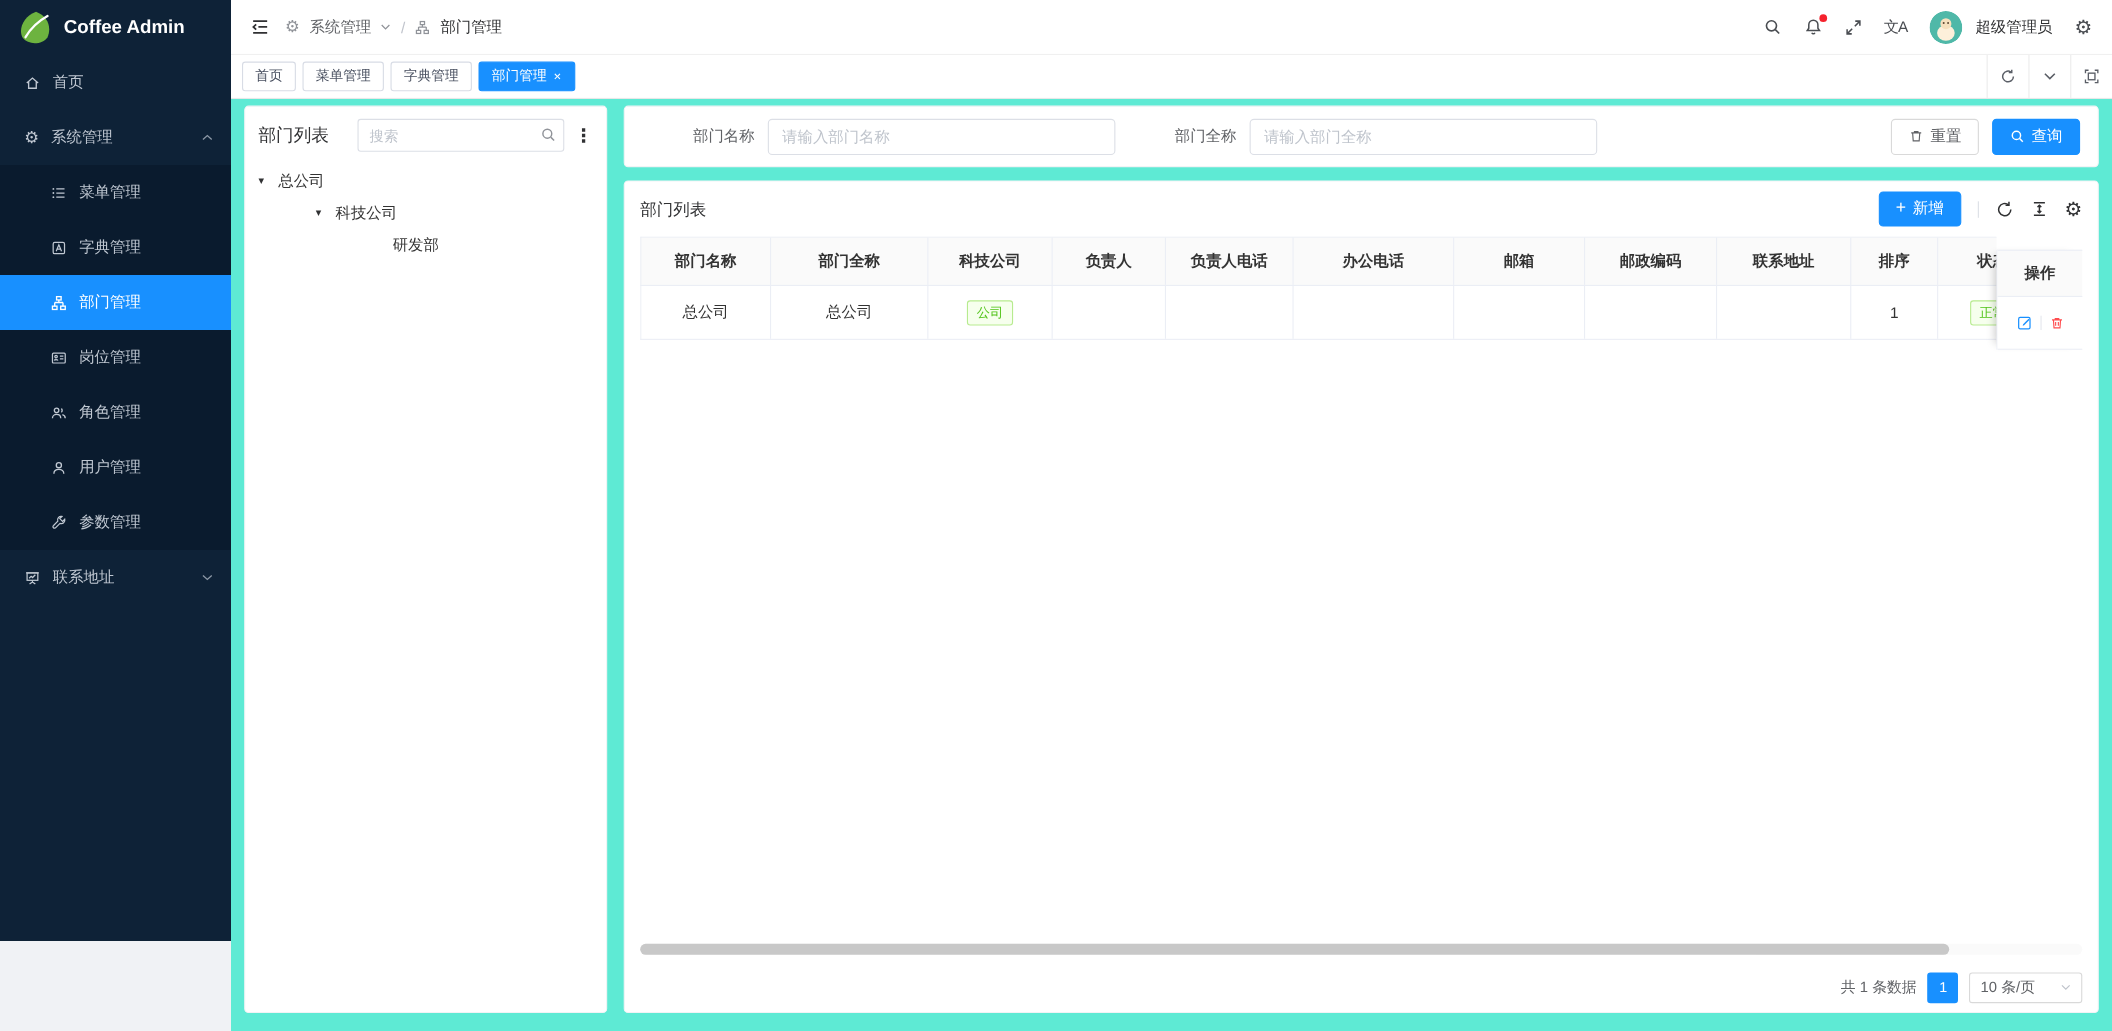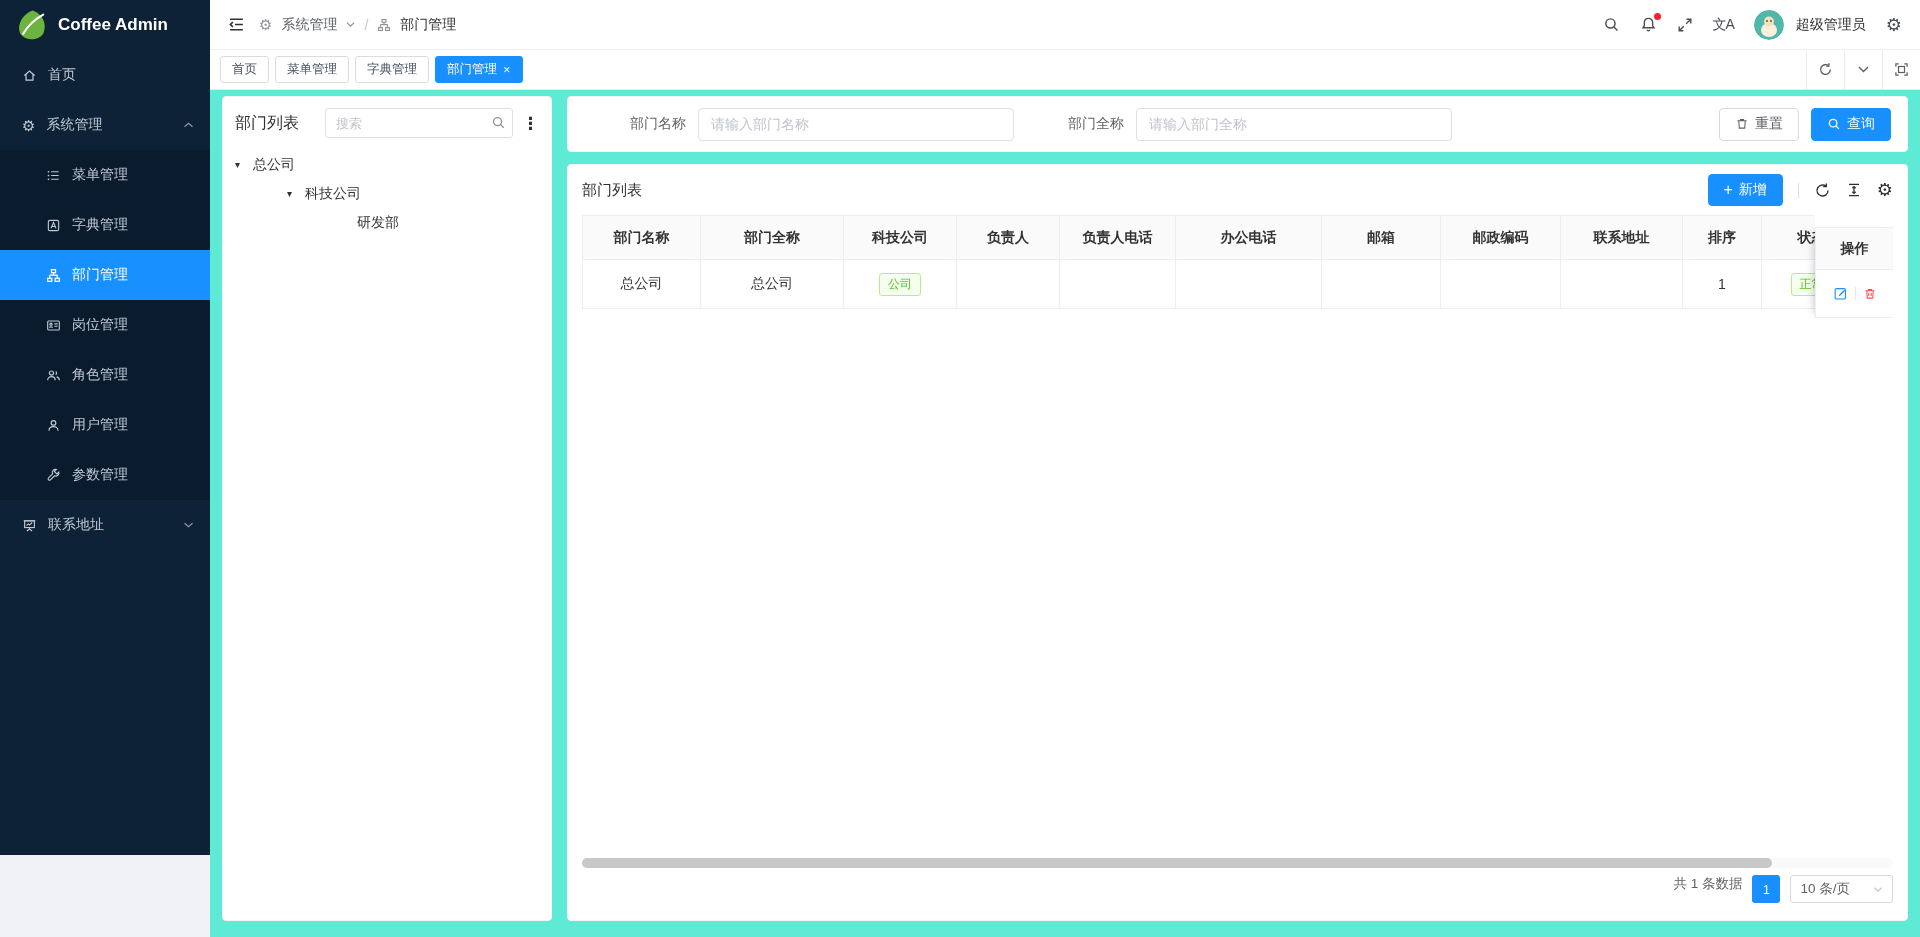--- a/index.html
+++ b/index.html
@@ -85,21 +85,21 @@
   .tag{display:inline-block;padding:2px 8px;font-size:12px;line-height:17px;border-radius:3px;background:#f6ffed;border:1px solid #b7eb8f;color:#52c41a;white-space:nowrap}
   .fixed-op{position:absolute;right:0;top:12px;width:78px;box-shadow:-6px 0 8px -5px rgba(0,0,0,.22);border-left:1px solid #ebeef5}
   .fo-h{height:43px;background:#fafafa;border-top:1px solid #ebeef5;border-bottom:1px solid #ebeef5;display:flex;align-items:center;justify-content:center;font-weight:bold;color:#333}
   .fo-c{height:48px;background:#fff;border-bottom:1px solid #ebeef5;display:flex;align-items:center;justify-content:center;gap:7px}
   .op-edit{color:#1890ff;cursor:pointer}
   .op-del{color:#ff4d4f;cursor:pointer}
   .op-div{width:1px;height:13px;background:#e4e7ed}
   .spacer{flex:1}
   .hscroll{height:10px;flex:none;position:relative;margin-bottom:7px;background:#fafafa;border-radius:5px}
   .hthumb{position:absolute;left:0;top:0;height:10px;width:1190px;border-radius:5px;background:#c8c8c8;cursor:pointer}
-  .pager{height:45px;flex:none;display:flex;align-items:flex-start;justify-content:flex-end;gap:10px;color:#606266;font-size:13.5px}
+  .pager{height:45px;flex:none;display:flex;align-items:center;justify-content:flex-end;gap:10px;color:#606266;font-size:13.5px}
   .page-num{width:28px;height:28px;border-radius:3px;background:#1890ff;color:#fff;display:flex;align-items:center;justify-content:center;font-size:13px;cursor:pointer}
   .page-size{height:28px;border:1px solid #d9d9d9;border-radius:3px;display:flex;align-items:center;gap:23px;padding:0 9px;color:#606266;cursor:pointer;background:#fff}
   .ps-chev{color:#c0c4cc}
 </style>
 </head>
 <body>
 
 <aside class="sidebar">
   <div class="logo">
     <span>

